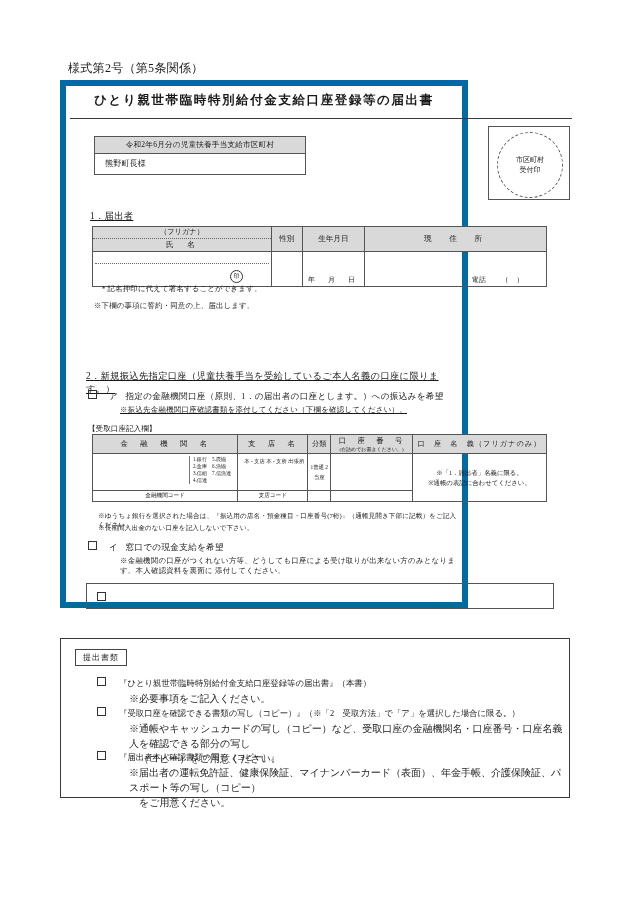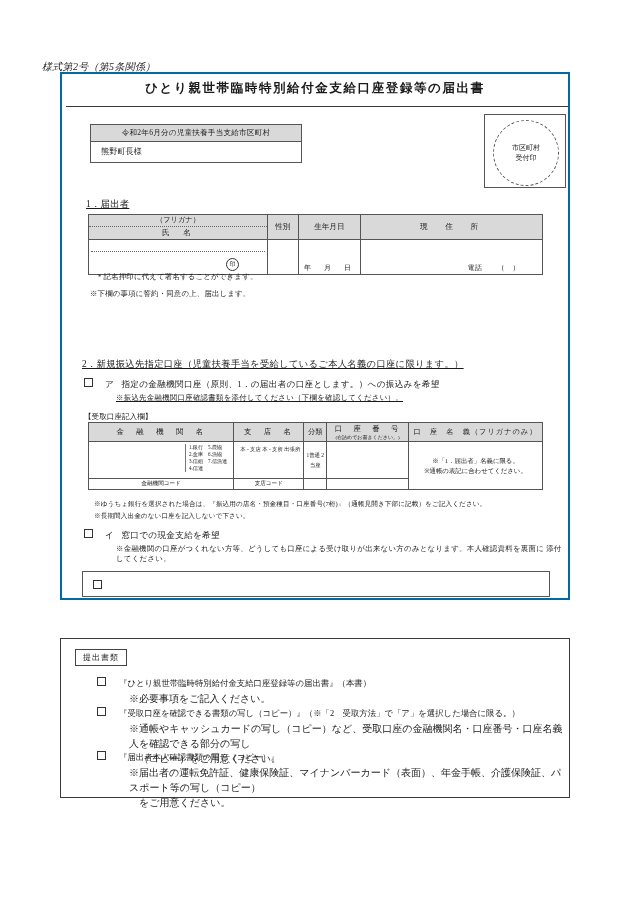--- a/index.html
+++ b/index.html
@@ -16,32 +16,31 @@
     overflow: hidden;
   }
   .page {
     position: absolute;
     left: 0; top: 0;
     width: 630px; height: 902px;
   }
   
   .form-no {
     position: absolute;
-    left: 42px; top: 60px;
-    font-size: 10px;
+    left: 68px; top: 60px;
+    font-size: 12px;
     letter-spacing: 0.3px;
-    font-style: italic;
   }
   
   .outer-box {
     position: absolute;
-    left: 60px; top: 72px;
-    width: 510px;
+    left: 60px; top: 80px;
+    width: 408px;
     height: 528px;
-    border: 2px solid #0369a1;
+    border: 6px solid #0369a1;
     box-sizing: border-box;
   }
   
   .title {
     position: absolute;
     left: 0; top: 6px;
     width: 100%;
     text-align: center;
     font-size: 12.5px;
     letter-spacing: 1.6px;

